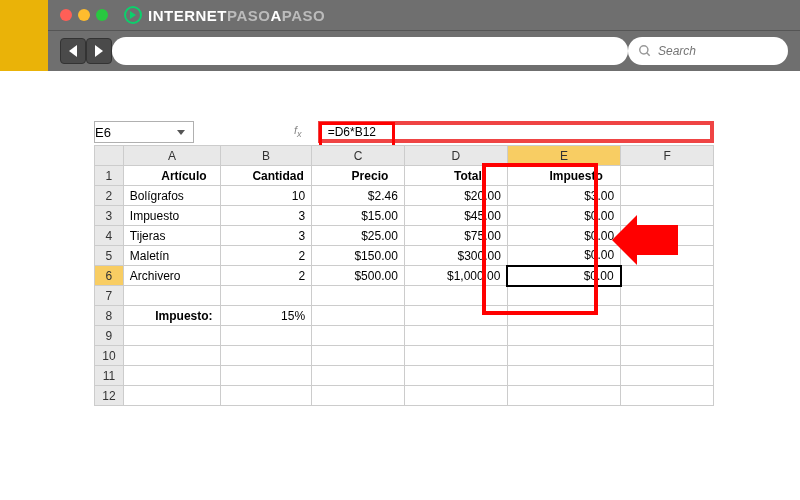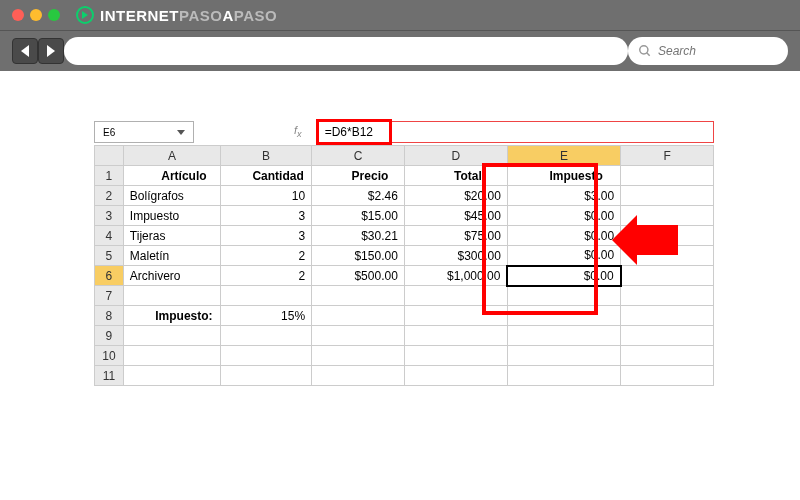--- a/index.html
+++ b/index.html
@@ -1,19 +1,19 @@
 <!DOCTYPE html>
 <html><head>
   <meta charset="utf-8">
   <style>
     * { margin: 0; padding: 0; box-sizing: border-box; font-family: -apple-system, Arial, sans-serif; }
     body { background: #fff; width: 800px; height: 500px; overflow: hidden; }
     
     
-    .browser-chrome { background: #eab308; }
+    .browser-chrome { background: #eab308; padding-left: 48px; }
     .titlebar { display: flex; align-items: center; padding: 6px 12px; gap: 6px; background: #6f6f6f; border-bottom: 1px solid #555; }
     .traffic-light { width: 12px; height: 12px; border-radius: 50%; }
     .tl-red { background: #ff5f57; }
     .tl-yellow { background: #febc2e; }
     .tl-green { background: #28c840; }
     .logo-wrap { display: flex; align-items: center; margin-left: 10px; gap: 6px; }
     .logo-icon { width: 18px; height: 18px; border: 2px solid #0cd06c; border-radius: 50%; display: flex; align-items: center; justify-content: center; }
     .logo-arrow { width: 0; height: 0; border-top: 4px solid transparent; border-bottom: 4px solid transparent; border-left: 6px solid #0cd06c; }
     .logo-text { font-weight: bold; font-size: 15px; letter-spacing: 0.5px; }
     .logo-white { color: #fff; }
@@ -27,26 +27,26 @@
     .search-bar-wrap { position: relative; width: 160px; }
     .search-bar { width: 100%; height: 28px; background: #fff; border-radius: 14px; border: none; padding: 0 14px 0 30px; font-size: 12px; font-style: italic; color: #999; }
     .search-icon-svg { position: absolute; left: 10px; top: 7px; width: 14px; height: 14px; }
     
     
     .content { padding: 50px 0 0 94px; background: #fff; }
     
     
     .excel-wrap { width: 620px; }
     .formula-row { display: flex; align-items: center; margin-bottom: 2px; }
-    .name-box { width: 100px; height: 22px; border: 1px solid #b0b0b0; background: #fff; display: flex; align-items: center; padding: 0 8px; font-size: 10px; position: relative; }
+    .name-box { width: 100px; height: 22px; border: 1px solid #b0b0b0; background: #fff; display: flex; align-items: center; padding: 0 0; font-size: 13px; position: relative; }
     .name-box-arrow { position: absolute; right: 4px; width: 16px; height: 16px; display: flex; align-items: center; justify-content: center; }
     .name-box-arrow::after { content: ''; width: 0; height: 0; border-left: 4px solid transparent; border-right: 4px solid transparent; border-top: 5px solid #555; }
     .fx-gap { width: 100px; }
     .fx-label { font-style: italic; font-size: 11px; color: #888; margin-right: 16px; }
-    .formula-bar { flex: 1; height: 22px; border: 1px solid #ef4444; background: #fff; display: flex; align-items: center; padding: 0 6px; font-size: 12px; position: relative; }
+    .formula-bar { flex: 1; height: 22px; border: 4px solid #ef4444; background: #fff; display: flex; align-items: center; padding: 0 6px; font-size: 12px; position: relative; }
     .formula-highlight { position: absolute; border: 3px solid #ff0000; top: -3px; left: -3px; height: 26px; width: 76px; pointer-events: none; }
     
     
     .grid { display: table; border-collapse: collapse; font-size: 12px; width: 100%; }
     .grow { display: table-row; }
     .gcell { display: table-cell; border: 1px solid #ccc; padding: 2px 6px; height: 20px; vertical-align: middle; background: #fff; }
     .ghead { background: #e8e8e8; text-align: center; font-weight: normal; color: #333; }
     .ghead-sel { background: #f8cd63; }
     .rowhead { background: #e8e8e8; text-align: center; width: 28px; color: #333; }
     .rowhead-sel { background: #f8cd63; }
@@ -158,21 +158,21 @@
           <div class="gcell num">3</div>
           <div class="gcell num">$15.00</div>
           <div class="gcell num">$45.00</div>
           <div class="gcell num">$0.00</div>
           <div class="gcell"></div>
         </div>
         <div class="grow">
           <div class="gcell rowhead">4</div>
           <div class="gcell txt">Tijeras</div>
           <div class="gcell num">3</div>
-          <div class="gcell num">$30.21</div>
+          <div class="gcell num">$25.00</div>
           <div class="gcell num">$75.00</div>
           <div class="gcell num">$0.00</div>
           <div class="gcell"></div>
         </div>
         <div class="grow">
           <div class="gcell rowhead">5</div>
           <div class="gcell txt">Maletín</div>
           <div class="gcell num">2</div>
           <div class="gcell num">$150.00</div>
           <div class="gcell num">$300.00</div>
@@ -226,20 +226,29 @@
         </div>
         <div class="grow">
           <div class="gcell rowhead">11</div>
           <div class="gcell"></div>
             <div class="gcell"></div>
             <div class="gcell"></div>
             <div class="gcell"></div>
             <div class="gcell"></div>
             <div class="gcell"></div>
         </div>
+        <div class="grow">
+          <div class="gcell rowhead">12</div>
+          <div class="gcell"></div>
+            <div class="gcell"></div>
+            <div class="gcell"></div>
+            <div class="gcell"></div>
+            <div class="gcell"></div>
+            <div class="gcell"></div>
+        </div>
       </div>
 
       <div class="red-col-overlay" style="top:18px; left:388px; width:116px; height:152px;"></div>
 
       <div class="red-arrow" style="top:80px; left:540px;"></div>
     </div>
   </div>
 </div>
 
 </body></html>

